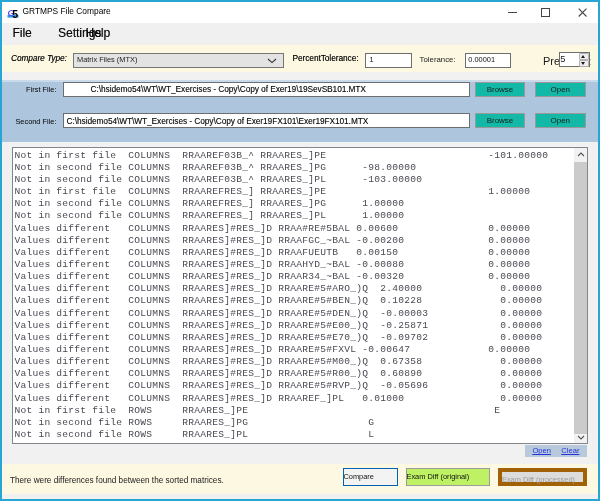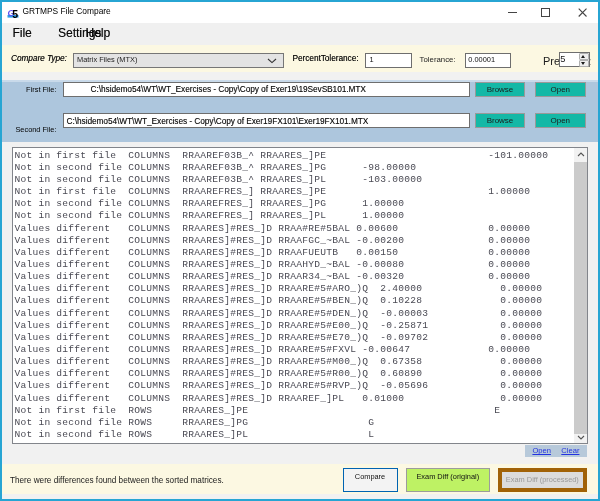--- a/index.html
+++ b/index.html
@@ -14,21 +14,21 @@
 .strip1 { left:2px; top:44.5px; width:596px; height:27.5px; background:#fcf8e2; }
 .lbl { font-size:8.2px; color:#000; text-shadow:0.3px 0 0 rgba(0,0,0,0.55); }
 .field { border:1px solid #6e6e6e; background:#fff; }
 .combo { left:72.8px; top:52.8px; width:211.5px; height:15px; background:#e3e3e3; border:1px solid #767676; }
 .bluepanel { left:2px; top:79.5px; width:596px; height:62px; background:#adc6dd; border-top:2px solid #c9daea; }
 .btn { background:#14b8a6; border:1px solid #999999; border-radius:0; font-size:8px; color:#1c1c1c; text-align:center; }
 .bigbox { left:12px; top:147px; width:576px; height:296.5px; background:#fff; border:1px solid #82858b; }
 pre.mono { left:14.4px; top:149.7px; font-family:Liberation Mono, monospace; font-size:9.6px; letter-spacing:0.24px; line-height:12.14px; color:#4a4a54; }
 .link { font-size:7.6px; color:#2433e0; text-decoration:underline; }
 .statusbar { left:2px; top:463.5px; width:596px; height:30.5px; background:#fcf8e2; }
-.bbtn { top:467.5px; height:24px; font-size:7.4px; text-align:center; line-height:16px; }
+.bbtn { top:467.5px; height:18px; font-size:7.4px; line-height:16px; }
 </style>
 </head>
 <body>
 <div class="abs titlebar"></div>
 <div class="abs" style="left:6.5px; top:4.5px; width:13px; height:13px; overflow:visible;">
   <svg width="13" height="13" viewBox="0 0 13 13">
     <rect x="0.5" y="9" width="11" height="2.6" fill="#2e9ae8"></rect>
     <text x="0.5" y="9.6" font-family="Liberation Sans, sans-serif" font-size="9" font-weight="bold" font-style="italic" fill="#5b4ff0">G</text>
     <text x="5.2" y="12" font-family="Liberation Sans, sans-serif" font-size="10.5" font-weight="bold" fill="#000">5</text>
   </svg>
@@ -62,21 +62,21 @@
 <div class="abs" style="left:578.9px; top:52.9px; width:10.2px; height:7px; background:#eeeeee; border:1px solid #b0b0b0; border-radius:1px;"></div>
 <div class="abs" style="left:578.9px; top:60.4px; width:10.2px; height:6.6px; background:#eeeeee; border:1px solid #b0b0b0; border-radius:1px;"></div>
 <div class="abs" style="left:581.4px; top:54.7px; width:0; height:0; border-left:2.6px solid transparent; border-right:2.6px solid transparent; border-bottom:3.4px solid #1a1a1a;"></div>
 <div class="abs" style="left:581.4px; top:62px; width:0; height:0; border-left:2.6px solid transparent; border-right:2.6px solid transparent; border-top:3.4px solid #1a1a1a;"></div>
 <div class="abs bluepanel"></div>
 <div class="abs" style="left:14px; top:85.4px; width:42.5px; text-align:right; font-size:7.4px; color:#000;">First File:</div>
 <div class="abs field" style="left:63.3px; top:81.7px; width:406.7px; height:15px;"></div>
 <div class="abs" style="left:66.5px; top:85.2px; font-size:8.2px; color:#111; white-space:nowrap; text-shadow:0.3px 0 0 rgba(0,0,0,0.5);margin-left:24px;">C:\hsidemo54\WT\WT_Exercises - Copy\Copy of Exer19\19SevSB101.MTX</div>
 <div class="abs btn" style="left:475.2px; top:81.7px; width:49.6px; height:15px; line-height:13.5px;">Browse</div>
 <div class="abs btn" style="left:534.6px; top:81.7px; width:51.3px; height:15px; line-height:13.5px;">Open</div>
-<div class="abs" style="left:10px; top:116.9px; width:46.5px; text-align:right; font-size:7.4px; color:#000;margin-top:8px;">Second File:</div>
+<div class="abs" style="left:10px; top:116.9px; width:46.5px; text-align:right; font-size:7.4px; color:#000;">Second File:</div>
 <div class="abs field" style="left:63.3px; top:113.2px; width:406.7px; height:15px;"></div>
 <div class="abs" style="left:66.5px; top:116.7px; font-size:8.2px; color:#111; white-space:nowrap; text-shadow:0.3px 0 0 rgba(0,0,0,0.5);">C:\hsidemo54\WT\WT_Exercises - Copy\Copy of Exer19FX101\Exer19FX101.MTX</div>
 <div class="abs btn" style="left:475.2px; top:113.2px; width:49.6px; height:15px; line-height:13.5px;">Browse</div>
 <div class="abs btn" style="left:534.6px; top:113.2px; width:51.3px; height:15px; line-height:13.5px;">Open</div>
 <div class="abs bigbox"></div>
 <pre class="abs mono">Not in first file  COLUMNS  RRAAREF03B_^ RRAARES_]PE                           -101.00000
 Not in second file COLUMNS  RRAAREF03B_^ RRAARES_]PG      -98.00000
 Not in second file COLUMNS  RRAAREF03B_^ RRAARES_]PL      -103.00000
 Not in first file  COLUMNS  RRAAREFRES_] RRAARES_]PE                           1.00000
 Not in second file COLUMNS  RRAAREFRES_] RRAARES_]PG      1.00000

